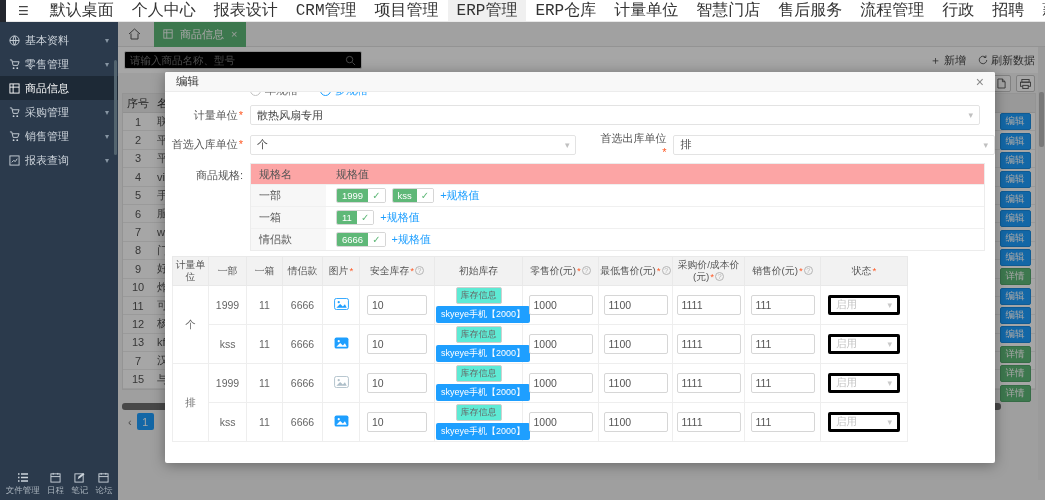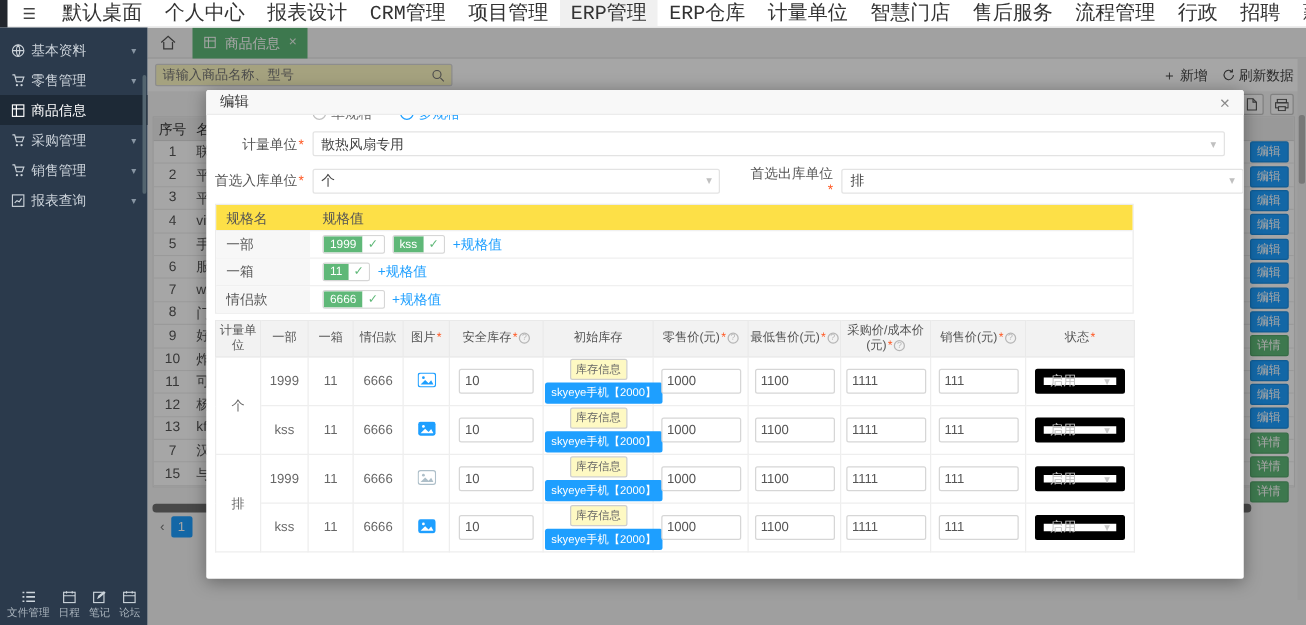--- a/index.html
+++ b/index.html
@@ -33,21 +33,21 @@
 .sf-item{display:flex;flex-direction:column;align-items:center;font-size:8.5px;color:#aab4bd;gap:2px;cursor:pointer;}
 .sf-item svg{color:#cdd5dc;}
 
 
 .main{position:absolute;left:118px;top:22px;right:0;bottom:0;background:#f4f4f4;z-index:1;}
 .tabbar{position:absolute;top:0;left:0;right:0;height:25px;background:#f7f7f7;border-bottom:1px solid #e2e2e2;display:flex;align-items:center;padding-left:5px;gap:9px;}
 .home-btn{width:22px;height:25px;display:flex;align-items:center;justify-content:center;color:#555;cursor:pointer;}
 .tab-act{background:#5FB878;color:#fff;height:25px;display:flex;align-items:center;padding:0 9px;font-size:11px;gap:7px;cursor:pointer;}
 .tab-x{font-size:11px;color:#eaf5ec;cursor:pointer;}
 .toolbar{position:absolute;top:25px;left:0;right:0;height:26px;background:#fff;display:flex;align-items:center;padding:0 6px;}
-.search-box{width:238px;height:18px;border:1px solid #d9d9d9;border-radius:2px;display:flex;align-items:center;background:#fef9c3;}
+.search-box{width:238px;height:18px;border:1px solid #d9d9d9;border-radius:2px;display:flex;align-items:center;background:#000000;}
 .search-box input{flex:1;border:none;outline:none;font-size:10.5px;color:#888;padding:0 5px;background:transparent;}
 .search-ic{padding:0 5px;color:#777;display:flex;cursor:pointer;}
 .tool-right{margin-left:auto;display:flex;align-items:center;gap:12px;font-size:11px;color:#444;padding-right:4px;}
 .tool-btn{display:flex;align-items:center;gap:3px;cursor:pointer;}
 .iconrow{position:absolute;top:53px;right:10px;display:flex;gap:5px;}
 .icon-btn{width:19px;height:17px;border:1px solid #c6c6c6;background:#fff;border-radius:2px;display:flex;align-items:center;justify-content:center;color:#555;cursor:pointer;}
 .bg-table{position:absolute;top:71px;left:4px;right:9px;background:#fff;border:1px solid #e4e4e4;}
 .bg-th{height:19px;background:#ececec;display:flex;align-items:center;font-size:11px;color:#333;border-bottom:1px solid #ddd;}
 .bg-row{height:18.4px;border-bottom:1px solid #ededed;display:flex;align-items:center;font-size:11px;color:#555;background:#fff;}
 .c-num{width:30px;text-align:center;flex:0 0 auto;}
@@ -87,41 +87,41 @@
 .fsel .caret{margin-left:auto;color:#c0c0c0;font-size:9px;}
 .w-full{width:730px;}
 .w-half{width:330px;}
 .flabel2{width:70px;text-align:right;font-size:11px;color:#555;flex:0 0 auto;margin-left:20px;}
 .w-half2{width:325px;}
 .sec{display:flex;margin-top:5px;}
 .sec-label{width:78px;text-align:right;font-size:11px;color:#555;padding-top:5px;flex:0 0 auto;}
 .sec-body{margin-left:7px;width:735px;}
 
 .sp-table{border:1px solid #ececec;font-size:11px;}
-.sp-hrow{display:flex;background:#fde047;height:20px;align-items:center;color:#555;}
+.sp-hrow{display:flex;background:#fca5a5;height:20px;align-items:center;color:#555;}
 .sp-row{display:flex;height:22px;align-items:center;border-top:1px solid #f0f0f0;}
 .sp-name{width:75px;padding-left:8px;flex:0 0 auto;align-self:stretch;display:flex;align-items:center;background:#f7f7f7;color:#555;}
 .sp-hrow .sp-name{background:transparent;}
 .sp-val{padding-left:10px;display:flex;align-items:center;}
 .spec-tag{display:inline-flex;align-items:stretch;border:1px solid #d6d6d6;border-radius:2px;overflow:hidden;height:15px;margin-right:6px;}
 .spec-tag .v{background:#5FB878;color:#fff;font-size:9.5px;padding:0 5px;display:flex;align-items:center;}
 .spec-tag .c{background:#fff;color:#5FB878;font-size:10px;padding:0 4px;display:flex;align-items:center;font-weight:bold;}
 .lnk{color:#1E9FFF;font-size:11px;cursor:pointer;white-space:nowrap;}
 .sp-foot{display:flex;height:22px;align-items:center;border-top:1px solid #f0f0f0;padding-left:8px;gap:6px;}
 .chk{width:12px;height:12px;border:1px solid #d2d2d2;border-radius:2px;background:#fff;cursor:pointer;}
 .gap28{margin-left:28px;}
 
 .stk-table{border-collapse:collapse;width:735px;table-layout:fixed;}
 .stk-table th{background:#f2f2f2;font-weight:normal;font-size:9.8px;color:#555;border:1px solid #e9e9e9;padding:2px 1px;height:28px;line-height:1.25;}
 .stk-table td{border:1px solid #eeeeee;text-align:center;font-size:10.5px;color:#666;height:35px;padding:1px;}
 .stk-table input{width:60px;height:20px;border:1px solid #d6d6d6;border-radius:2px;font-size:10.5px;color:#555;padding:0 4px;outline:none;}
 .stk-table input.price{width:64px;}
-.stk-btn{display:inline-block;border:1px solid #cfcfcf;background:#fef9c3;border-radius:2px;font-size:9px;color:#666;padding:1px 4px;cursor:pointer;}
+.stk-btn{display:inline-block;border:1px solid #cfcfcf;background:#5eead4;border-radius:2px;font-size:9px;color:#666;padding:1px 4px;cursor:pointer;}
 .stk-tag{display:inline-block;background:#1E9FFF;color:#fff;border-radius:2px;font-size:9px;padding:2px 5px;margin-top:2px;cursor:pointer;white-space:nowrap;}
-.sel-dis{width:72px;height:20px;border:7px solid #000000;border-radius:2px;display:inline-flex;align-items:center;padding:0 5px;font-size:10.5px;color:#c2c2c2;background:#fff;cursor:not-allowed;}
+.sel-dis{width:72px;height:20px;border:3px solid #000000;border-radius:2px;display:inline-flex;align-items:center;padding:0 5px;font-size:10.5px;color:#c2c2c2;background:#fff;cursor:not-allowed;}
 .sel-dis .caret{margin-left:auto;color:#c9c9c9;font-size:9px;}
 .img-ic{display:inline-flex;}
 .help{display:inline-block;width:9px;height:9px;border:1px solid #b5b5b5;border-radius:50%;color:#b5b5b5;font-size:7px;line-height:8px;text-align:center;vertical-align:1px;margin-left:1px;}
 .help::after{content:"?";}
 </style>
 </head>
 <body>
 
 <div class="page">
 
@@ -476,20 +476,21 @@
           <span class="caret">▾</span>
         </div>
         <span class="flabel2 req">首选出库单位</span>
         <div class="fsel w-half2">
           <span>排</span>
           <span class="caret">▾</span>
         </div>
       </div>
 
       <div class="sec">
+        <span class="sec-label">商品规格:</span>
         <div class="sec-body">
           <div class="sp-table">
             <div class="sp-hrow">
               <span class="sp-name">规格名</span>
               <span class="sp-val">规格值</span>
             </div>
             <div class="sp-row">
               <span class="sp-name">一部</span>
               <span class="sp-val">
                 <span class="spec-tag">

